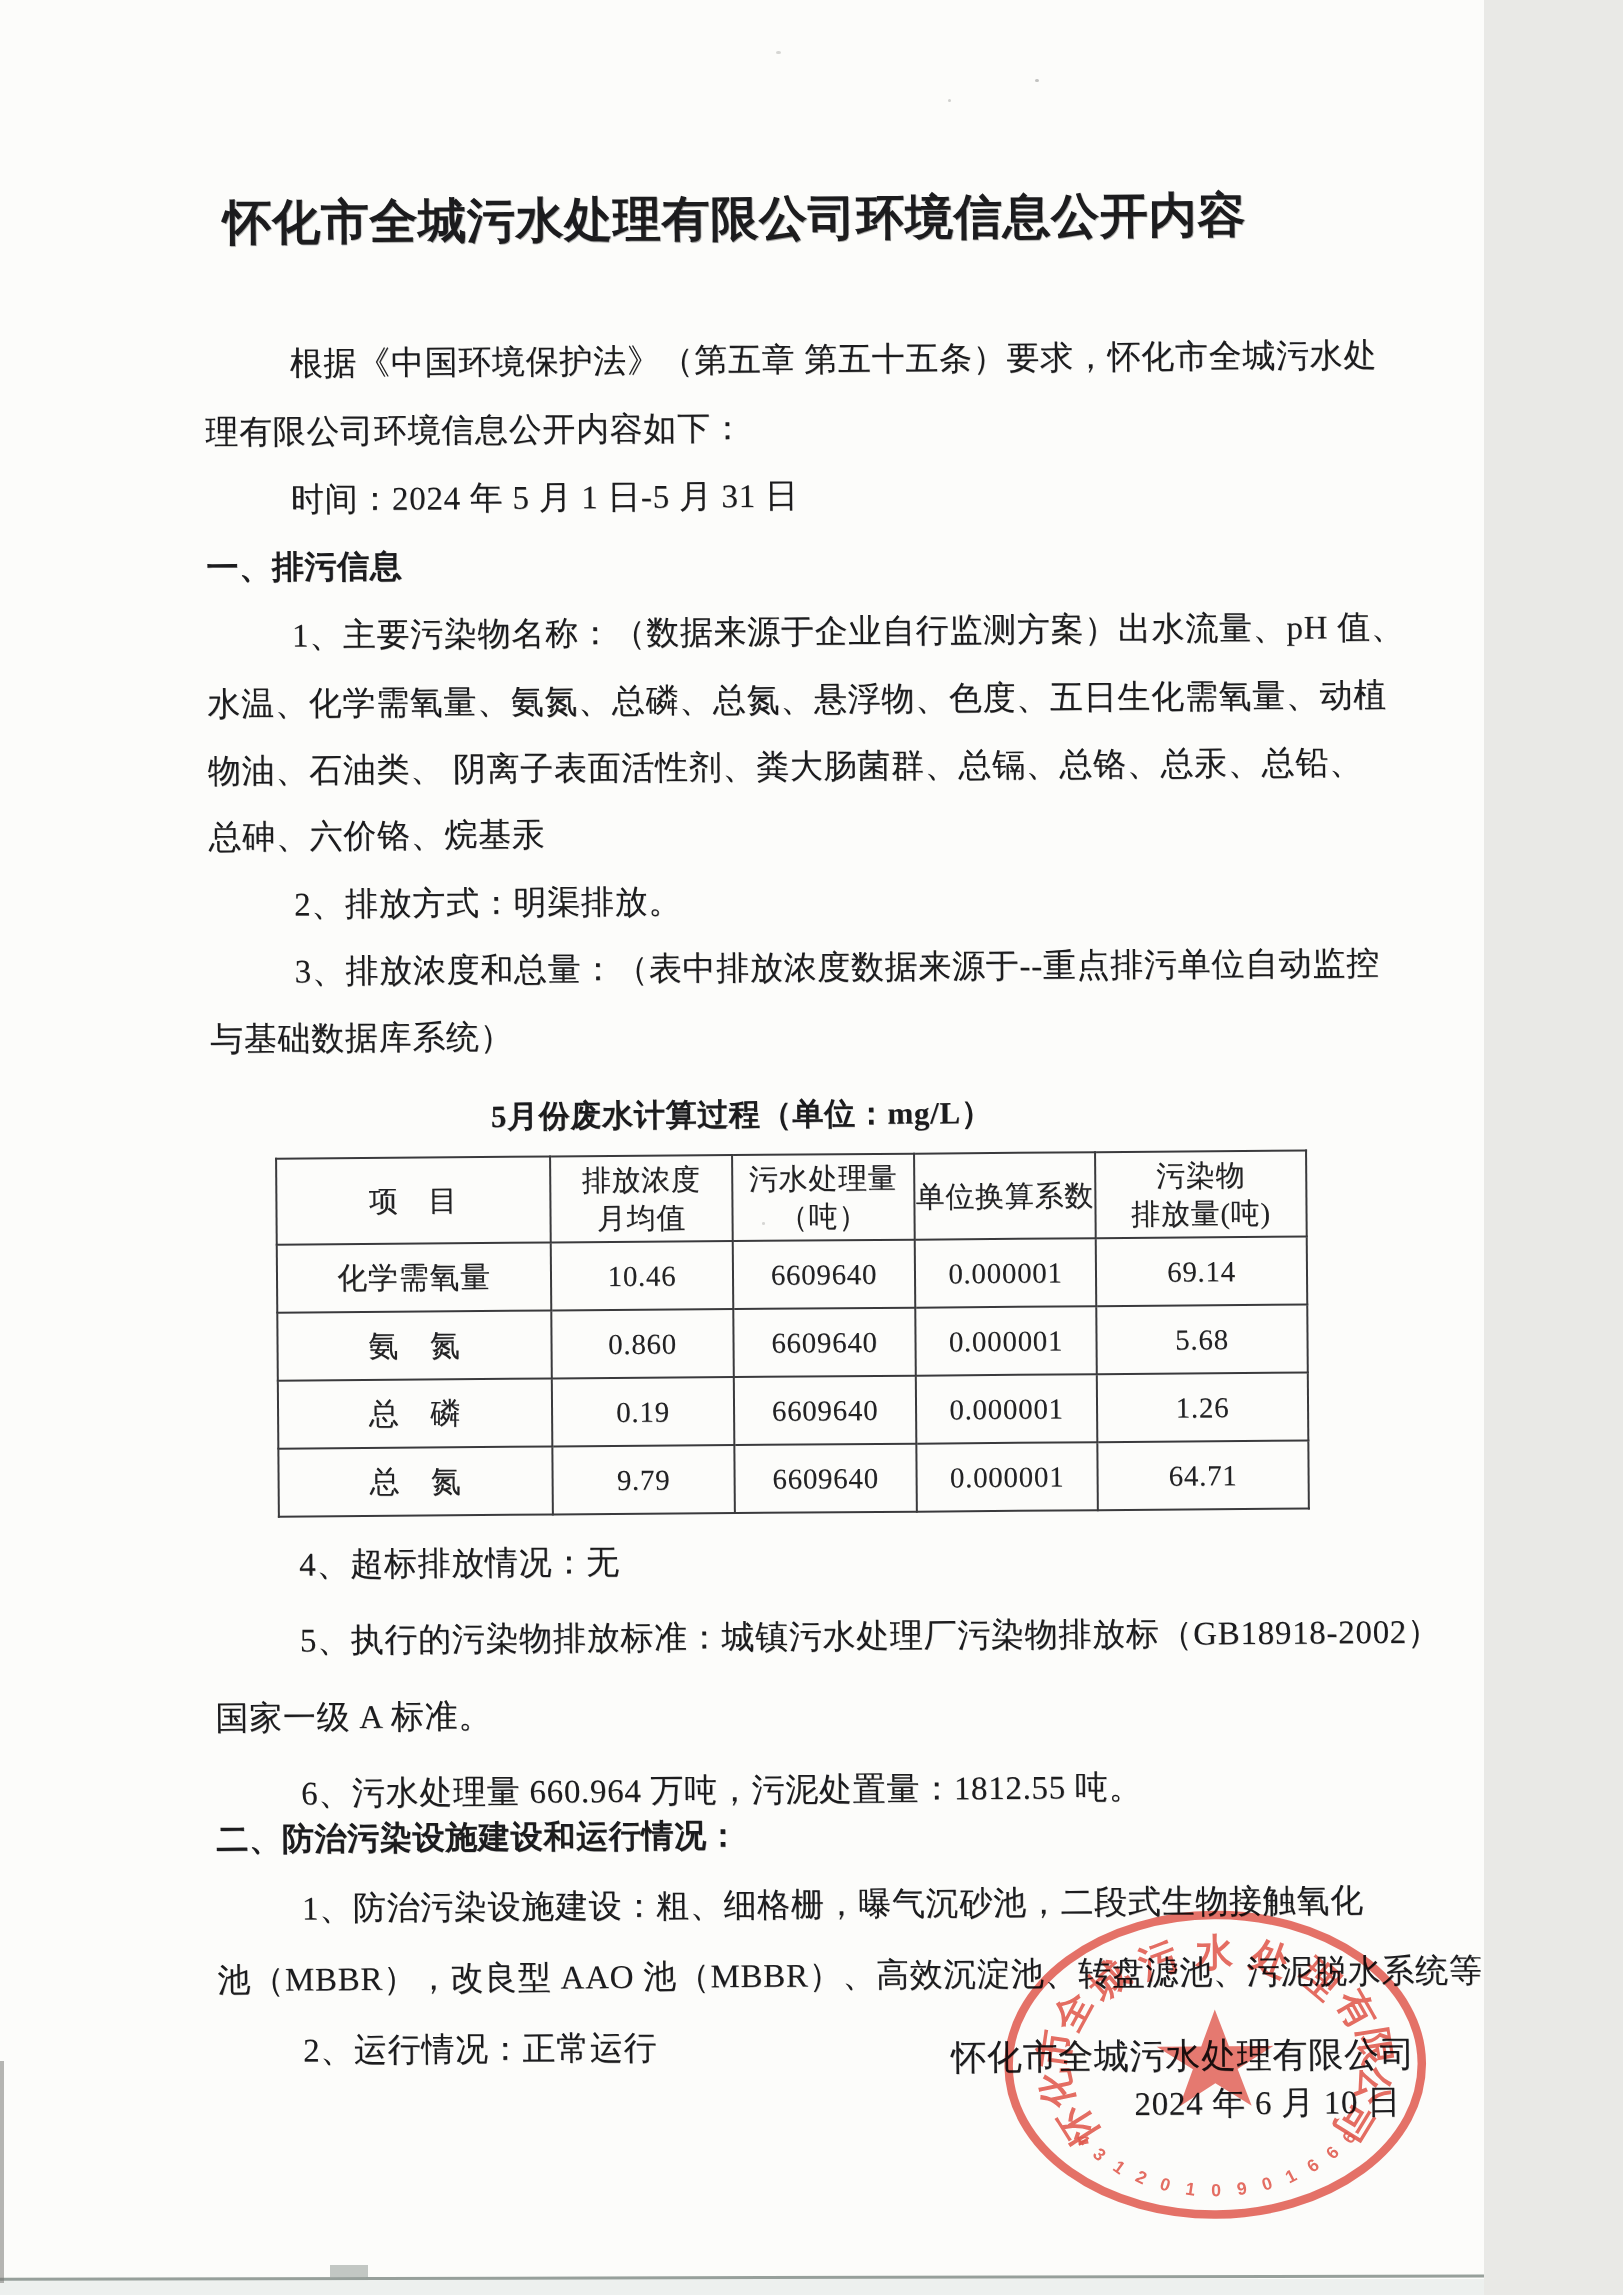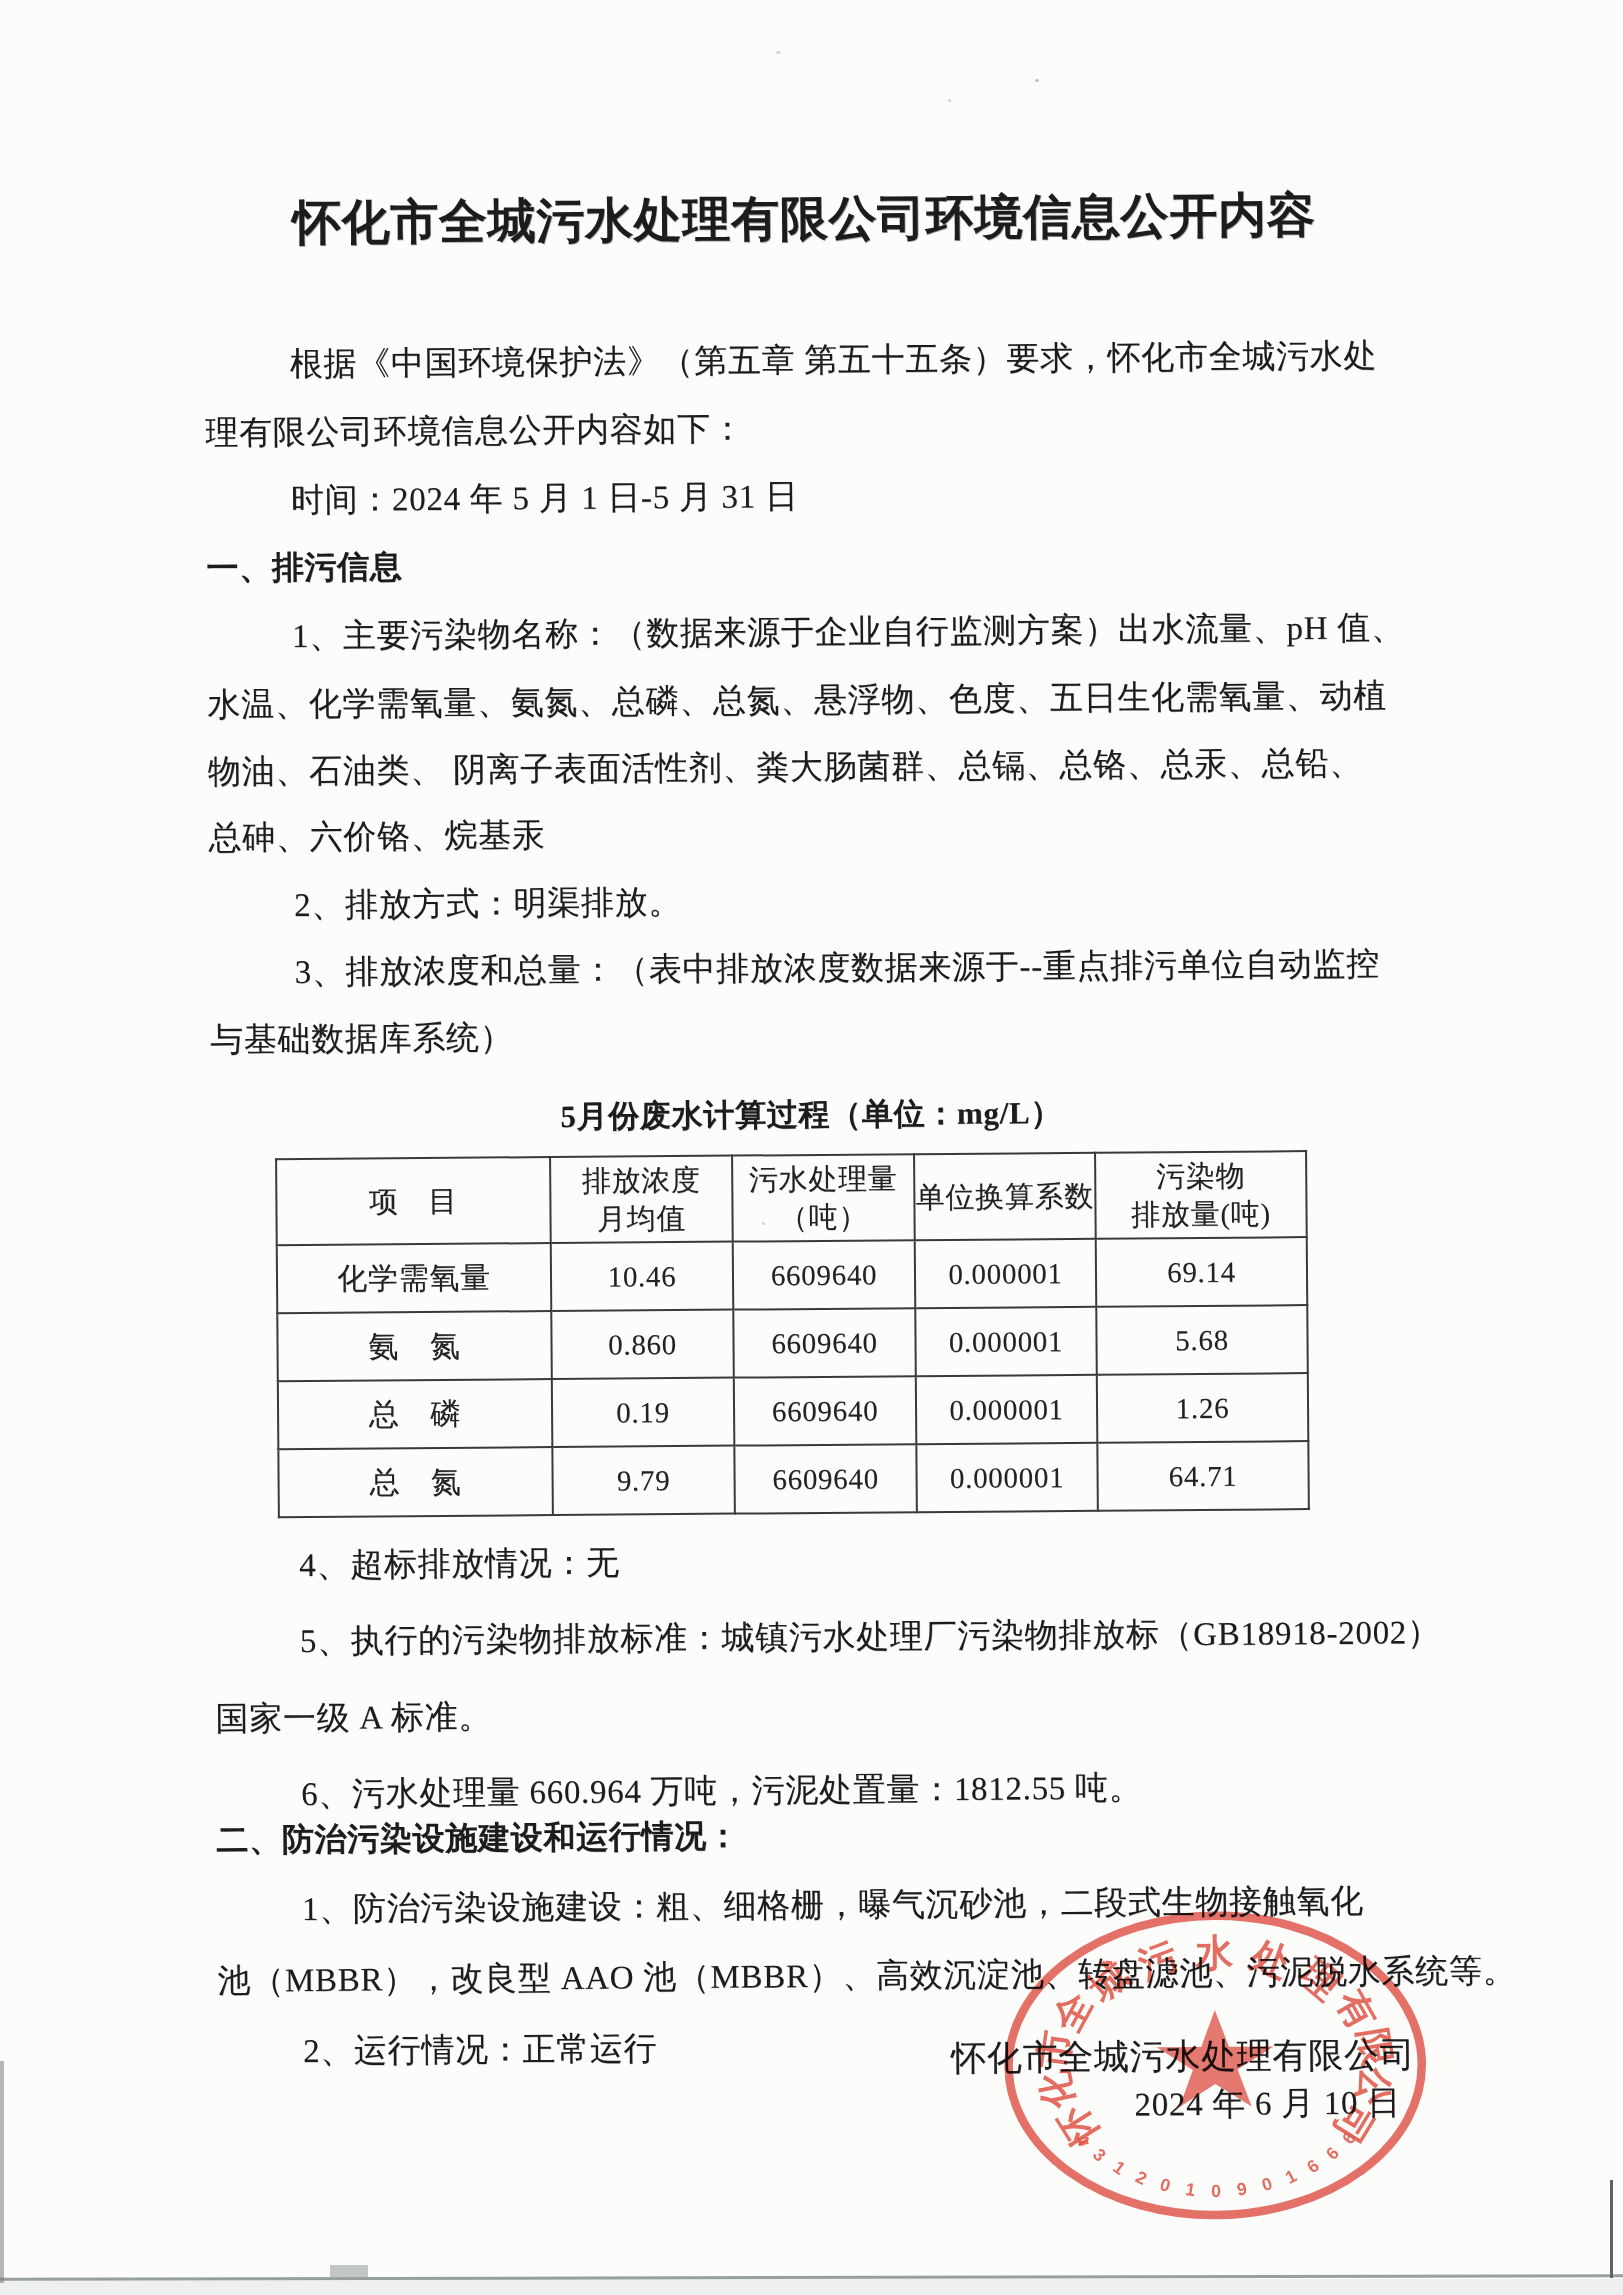--- a/index.html
+++ b/index.html
@@ -1,16 +1,16 @@
 <!DOCTYPE html>
 <html style="font-size:10.5px"><head>
 <meta charset="utf-8">
 <style>
   html,body{margin:0;padding:0;background:#e9e9e6;}
-  .scan{position:relative;width:1623px;height:2295px;background:#fcfcfa;overflow:hidden;
+  .scan{position:relative;width:1484px;height:2295px;background:#fcfcfa;overflow:hidden;
         font-family:"Liberation Serif","DejaVu Serif",serif;color:#1c1c1e;}
   
   .content{position:absolute;inset:0;transform:rotate(-0.45deg);transform-origin:50% 50%;}
 
   .line{position:absolute;white-space:nowrap;font-size:33px;letter-spacing:0.7px;
         text-shadow:0.4px 0.5px 0.5px rgba(45,45,45,.38);}
   .flush{left:211px;}
   .indent{left:296px;}
   .doc-title{left:0;width:100%;top:187px;text-align:center;font-size:48px;font-weight:700;
              letter-spacing:0.7px;text-shadow:0.7px 0.8px 0.7px rgba(30,30,30,.45);}

